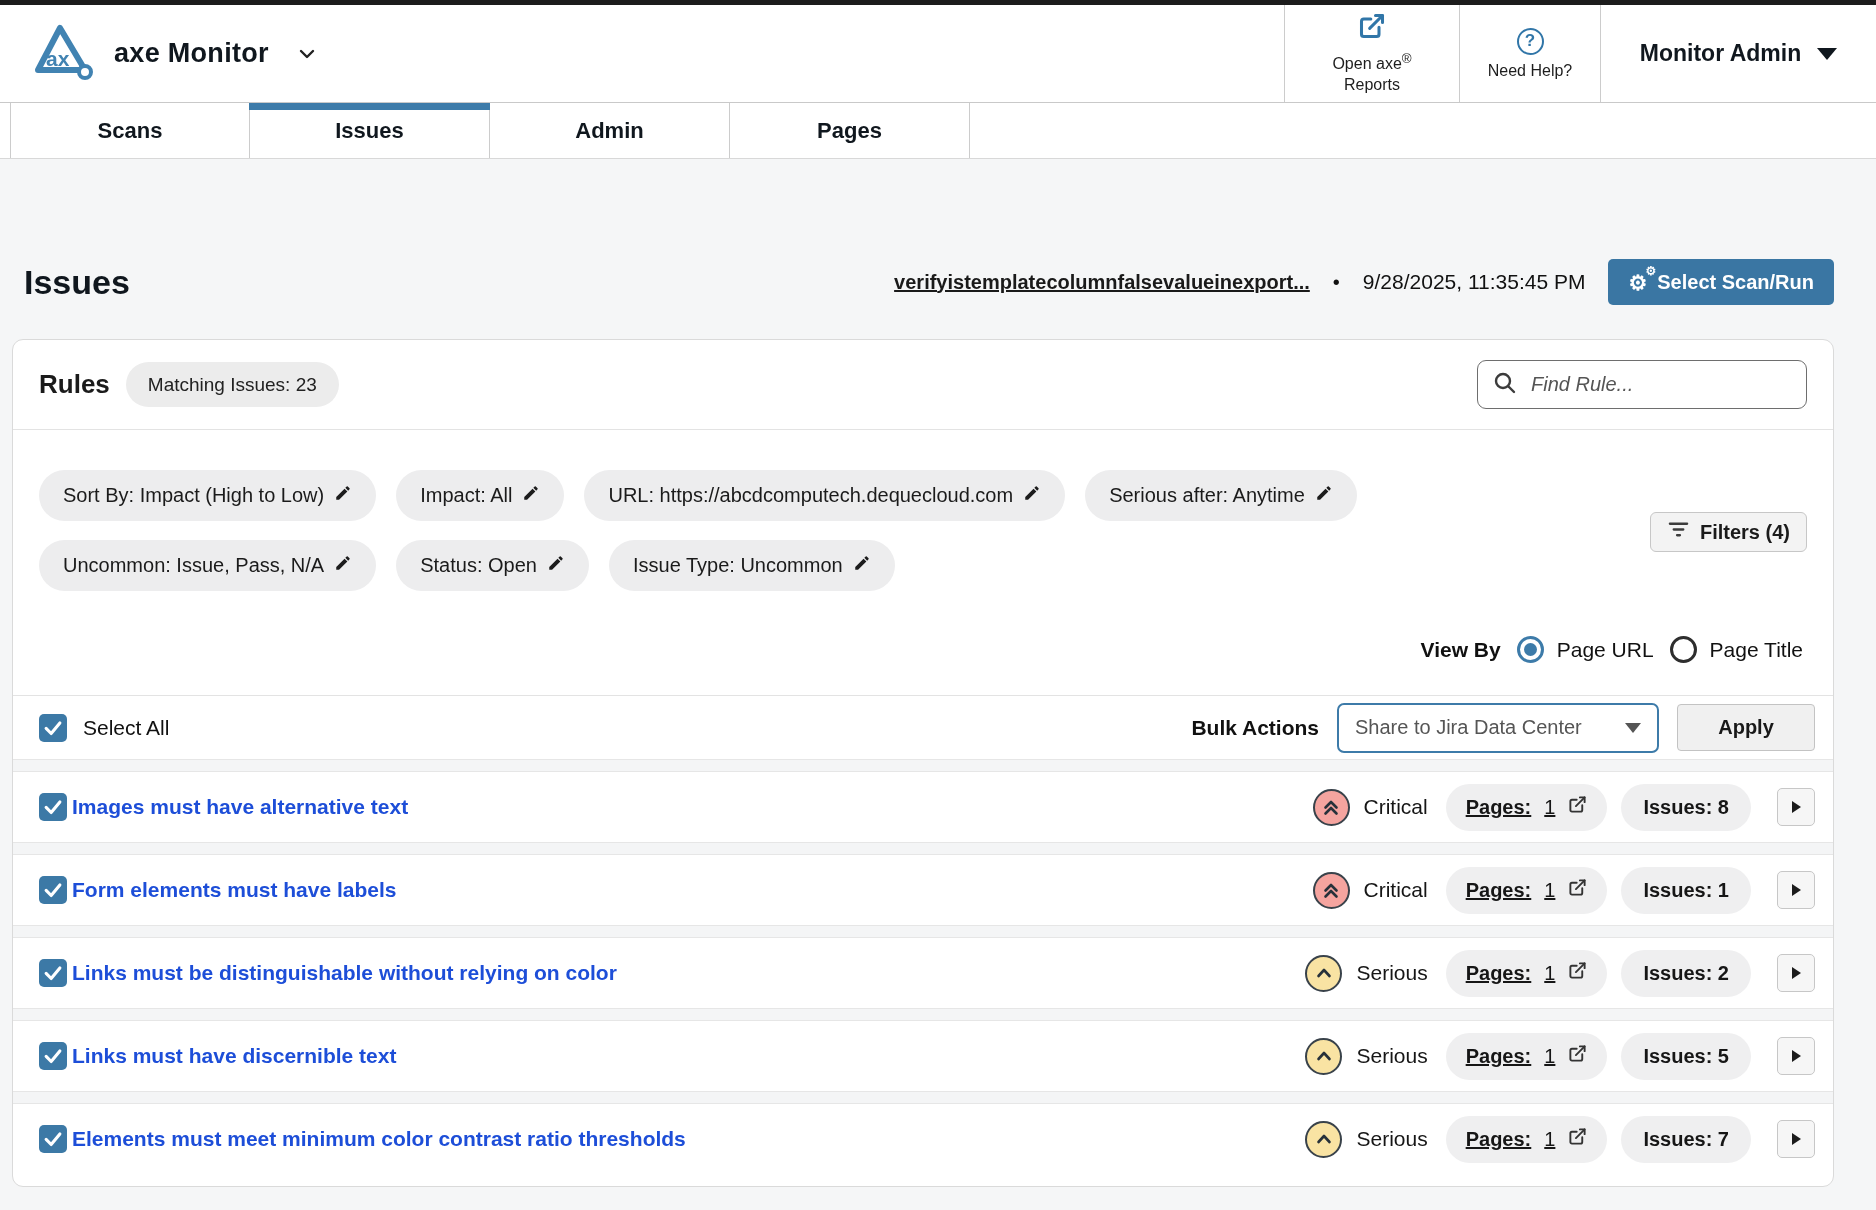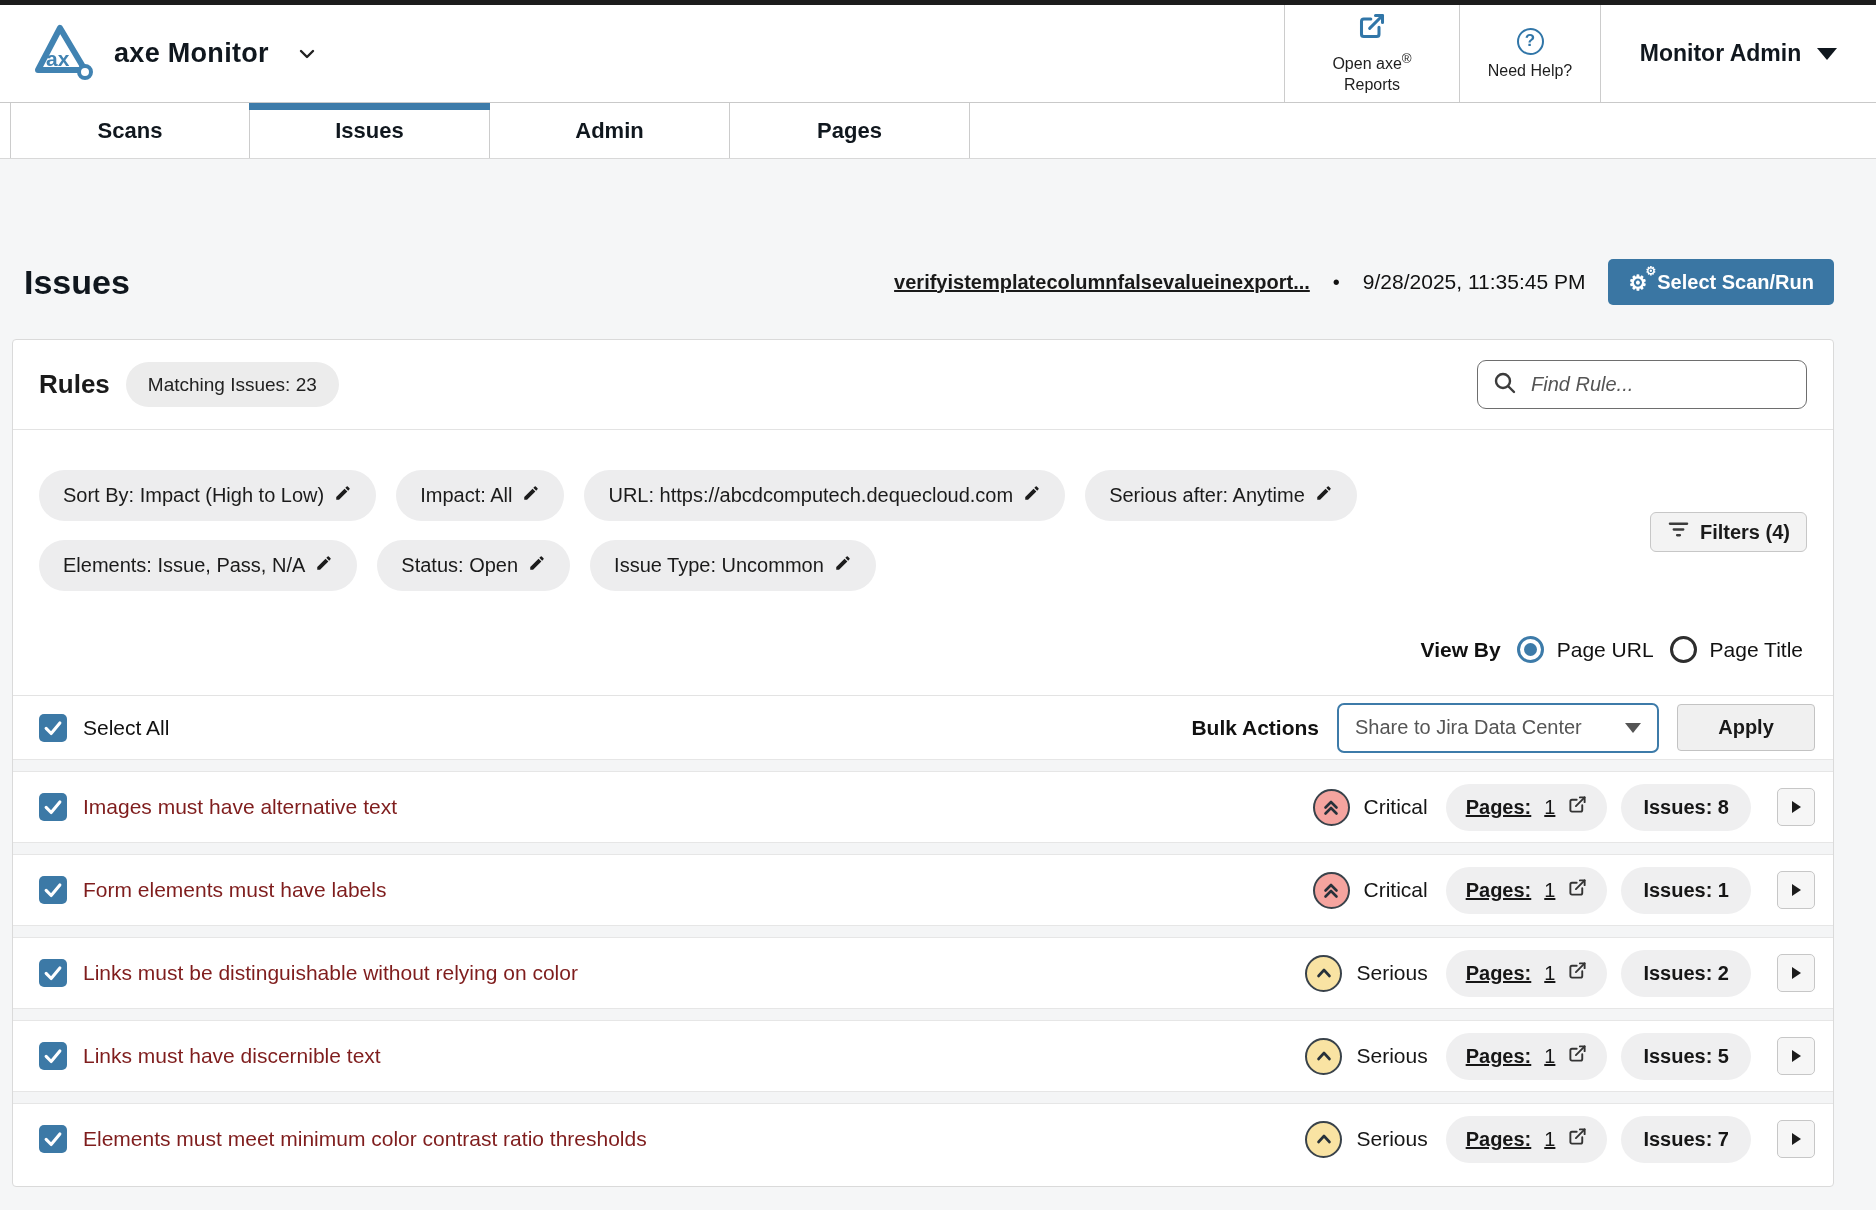--- a/index.html
+++ b/index.html
@@ -44,21 +44,21 @@
   .scan-info { display:flex; align-items:center; gap:23px; }
   .scan-link { font-size:20px; color:#1a1a1a; text-decoration:underline; font-weight:600; cursor:pointer; }
   .scan-sep { font-size:20px; color:#111; }
   .scan-date { font-size:21px; color:#111; }
   .select-scan-btn { background:#3a76a3; color:#fff; font-weight:700; font-size:20px; border:none; border-radius:5px;
                      height:46px; padding:0 20px; display:flex; align-items:center; gap:10px; font-family:inherit; cursor:pointer; }
   .gear-wrap { position:relative; font-size:21px; line-height:1; }
   .gear-sm { position:absolute; top:-7px; right:-9px; font-size:12px; }
 
   
-  .panel { background:#fff; border:1px solid #dadada; border-radius:4px; margin-top:34px; }
+  .panel { background:#fff; border:1px solid #dadada; border-radius:11px; margin-top:34px; }
   .rules-header { display:flex; align-items:center; padding:20px 26px; border-bottom:1px solid #e3e3e3; }
   .rules-title { font-size:26px; font-weight:700; color:#1b1b1b; }
   .match-pill { margin-left:16px; background:#ececec; border-radius:24px; height:45px; display:flex; align-items:center;
                 padding:0 22px; font-size:19px; color:#222; }
   .search { margin-left:auto; width:330px; height:49px; border:1px solid #6e6e6e; border-radius:9px;
             display:flex; align-items:center; gap:12px; padding:0 15px; background:#fff; }
   .search input { border:none; outline:none; font-style:italic; font-size:20px; color:#333; width:100%;
                   font-family:inherit; background:transparent; }
   .search input::placeholder { color:#555; opacity:1; }
 
@@ -84,21 +84,21 @@
   .bulk { margin-left:auto; display:flex; align-items:center; gap:18px; }
   .bulk-label { font-size:21px; font-weight:700; color:#111; }
   .bulk-select { width:322px; height:50px; border:2px solid #3d7ba9; border-radius:7px; display:flex; align-items:center;
                  justify-content:space-between; padding:0 16px; font-size:20px; color:#555; background:#fff; cursor:pointer; }
   .tri-down-sm { width:0; height:0; border-left:8px solid transparent; border-right:8px solid transparent; border-top:10px solid #555; }
   .apply-btn { width:138px; height:47px; background:#f0f0f0; border:1px solid #c3c3c3; border-radius:4px; font-size:20px;
                font-weight:700; color:#191919; font-family:inherit; cursor:pointer; }
 
   .row-gap { height:13px; background:#f4f5f6; border-top:1px solid #e6e6e6; border-bottom:1px solid #e6e6e6; }
   .issue-row { height:70px; display:flex; align-items:center; padding:0 18px 0 26px; background:#fff; }
-  .rule-label { font-size:21px; color:#7f1d1d; margin-left:16px; }
+  .rule-label { font-size:21px; color:#1d4ed8; margin-left:5px;font-weight:bold; }
   .row-right { margin-left:auto; display:flex; align-items:center; gap:14px; }
   .sev-icon { width:37px; height:37px; border-radius:50%; border:2px solid #39424a; display:flex; align-items:center;
               justify-content:center; flex:none; }
   .sev-icon.critical { background:#f5a49f; }
   .sev-icon.serious  { background:#f9e3a3; }
   .sev-label { font-size:21px; color:#161616; margin-right:4px; }
   .pages-pill { background:#efeff0; border-radius:24px; height:47px; display:flex; align-items:center; gap:13px;
                 padding:0 20px; font-size:20px; color:#161616; cursor:pointer; }
   .pages-word { font-weight:700; text-decoration:underline; }
   .pages-count { text-decoration:underline; }
@@ -216,21 +216,21 @@
         </div>
         <div class="chip">
           <span>Serious after: Anytime</span>
           <span><svg width="18" height="18" viewBox="0 0 24 24" fill="#1c1c1c">
                 <path d="M3 17.25V21h3.75L17.81 9.94l-3.75-3.75L3 17.25zM20.71 7.04c.39-.39.39-1.02 0-1.41l-2.34-2.34a1 1 0 0 0-1.41 0l-1.83 1.83 3.75 3.75 1.83-1.83z"></path>
               </svg></span>
         </div>
       </div>
       <div class="chip-row">
         <div class="chip">
-          <span>Elements: Issue, Pass, N/A</span>
+          <span>Uncommon: Issue, Pass, N/A</span>
           <span><svg width="18" height="18" viewBox="0 0 24 24" fill="#1c1c1c">
                 <path d="M3 17.25V21h3.75L17.81 9.94l-3.75-3.75L3 17.25zM20.71 7.04c.39-.39.39-1.02 0-1.41l-2.34-2.34a1 1 0 0 0-1.41 0l-1.83 1.83 3.75 3.75 1.83-1.83z"></path>
               </svg></span>
         </div>
         <div class="chip">
           <span>Status: Open</span>
           <span><svg width="18" height="18" viewBox="0 0 24 24" fill="#1c1c1c">
                 <path d="M3 17.25V21h3.75L17.81 9.94l-3.75-3.75L3 17.25zM20.71 7.04c.39-.39.39-1.02 0-1.41l-2.34-2.34a1 1 0 0 0-1.41 0l-1.83 1.83 3.75 3.75 1.83-1.83z"></path>
               </svg></span>
         </div>

